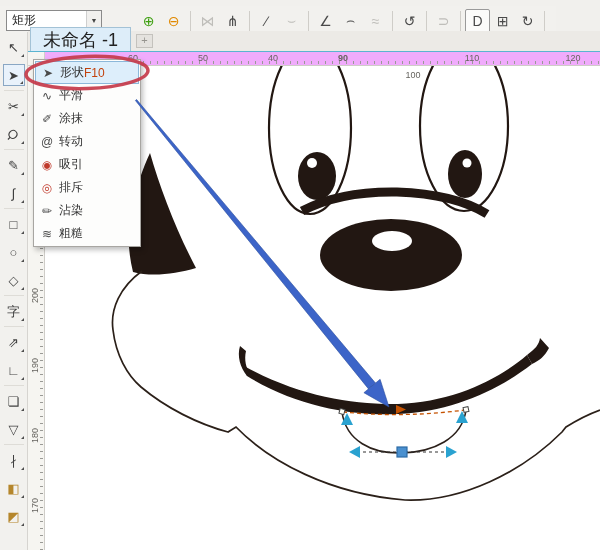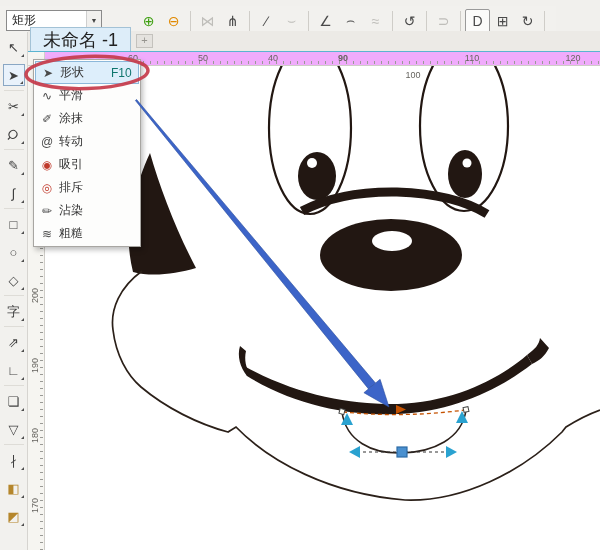--- a/index.html
+++ b/index.html
@@ -54,21 +54,21 @@
   .art{position:absolute;left:0;top:0}
   .callout{position:absolute;left:292px;top:271px;font-size:26px;font-weight:bold;letter-spacing:3px;
     color:var(--callout,#1e1ec8);white-space:nowrap;text-shadow:0.6px 0 currentColor}
 
   
   .flyout{position:absolute;left:33px;top:59px;width:108px;background:#fdfdfc;border:1px solid #a8a6a2;
     box-shadow:2px 3px 5px rgba(0,0,0,.25);z-index:5;padding:1px}
   .menu-item{height:23px;display:flex;align-items:center;font-size:12px;color:#333}
   .menu-item.active{background:#ddeefb;border:1px solid #8cb8da}
   .mi-icon{width:24px;flex:none;text-align:center;font-size:12px;color:#4a4a4a}
-  .mi-short{margin-left:27px;color:#0f766e}
+  .mi-short{margin-left:0;color:#c2410c}
 
   
   .overlay{position:absolute;left:0;top:0;z-index:8;pointer-events:none}
 </style>
 </head>
 <body>
 
 <div class="app">
 
   <div class="property-bar">

